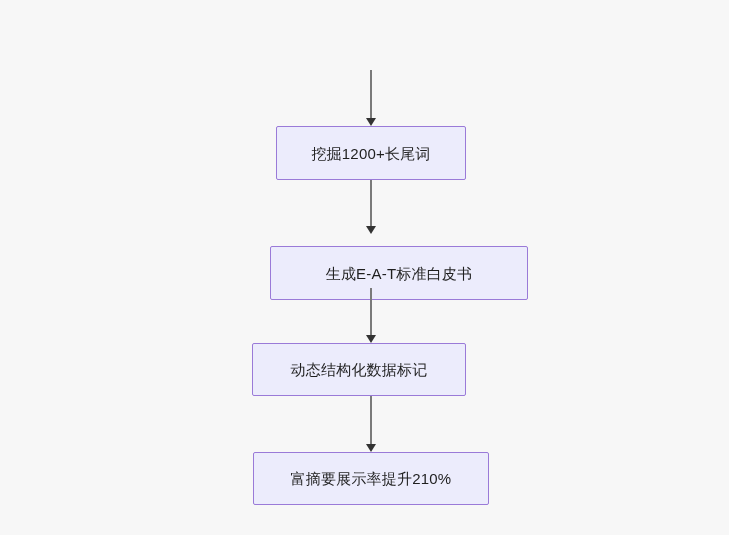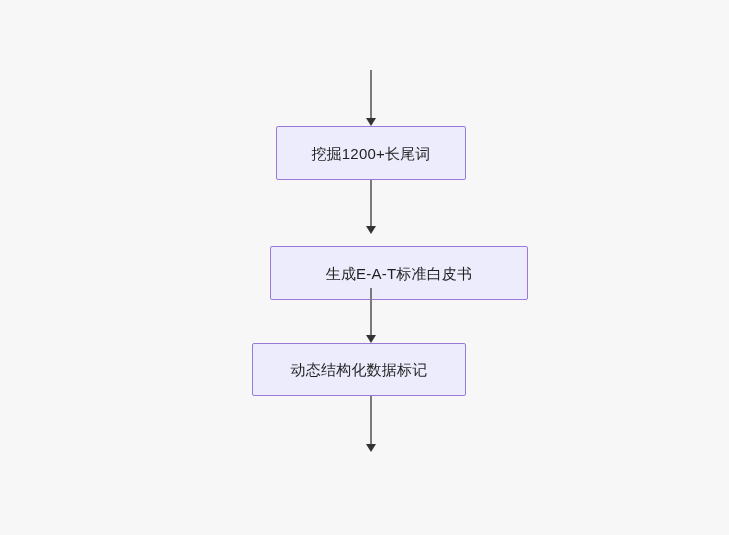--- a/index.html
+++ b/index.html
@@ -94,14 +94,17 @@
   <div class="connector" id="connector-3"></div>
   <div class="arrowhead" id="arrowhead-3"></div>
 
   <div class="node" id="node-4">
     <span class="node-label">动态结构化数据标记</span>
   </div>
 
   <div class="connector" id="connector-4"></div>
   <div class="arrowhead" id="arrowhead-4"></div>
 
+  <div class="node" id="node-5">
+    <span class="node-label">富摘要展示率提升210%</span>
+  </div>
 
 </div>
 
 </body></html>

